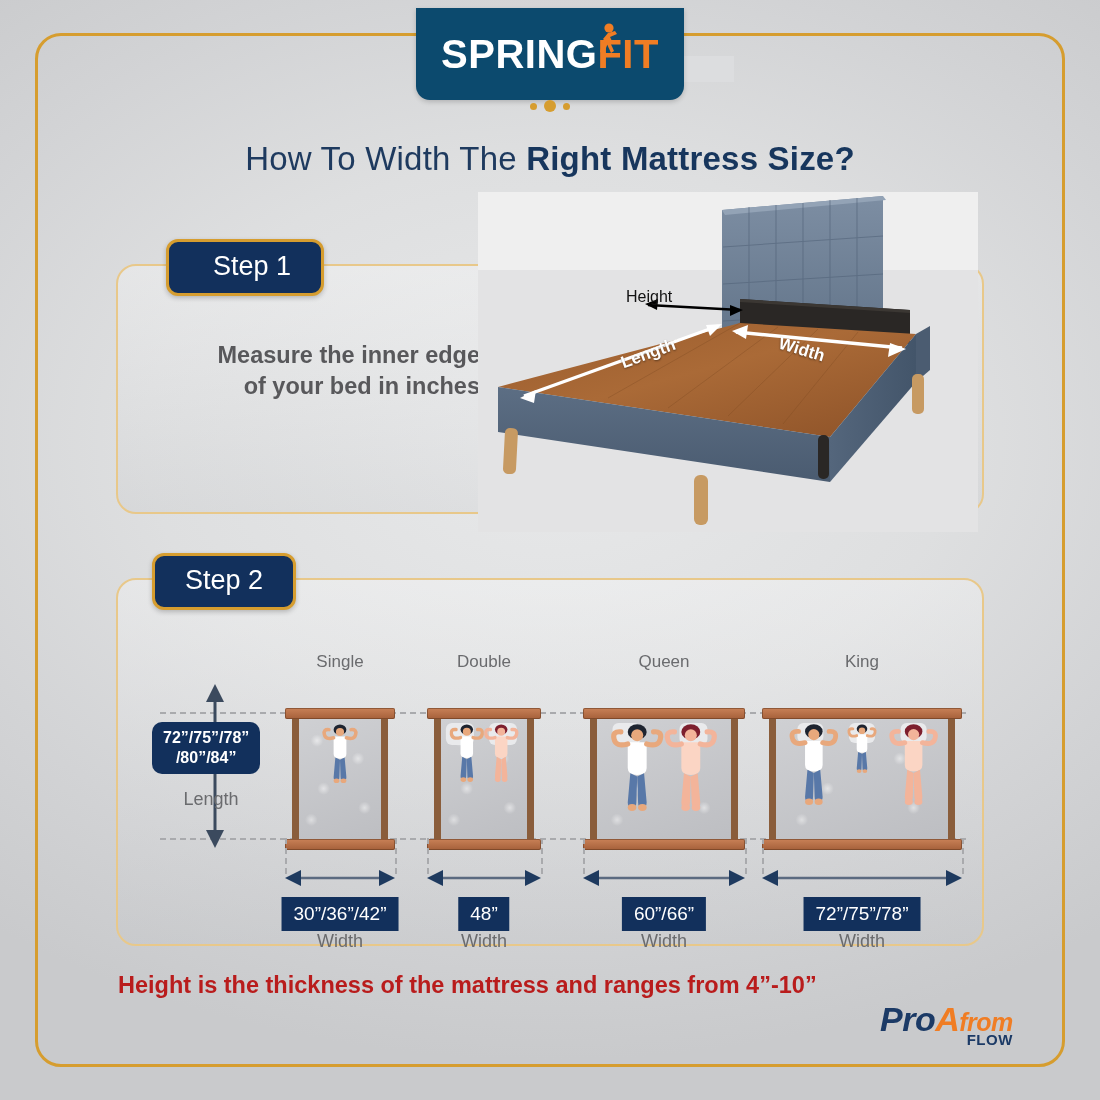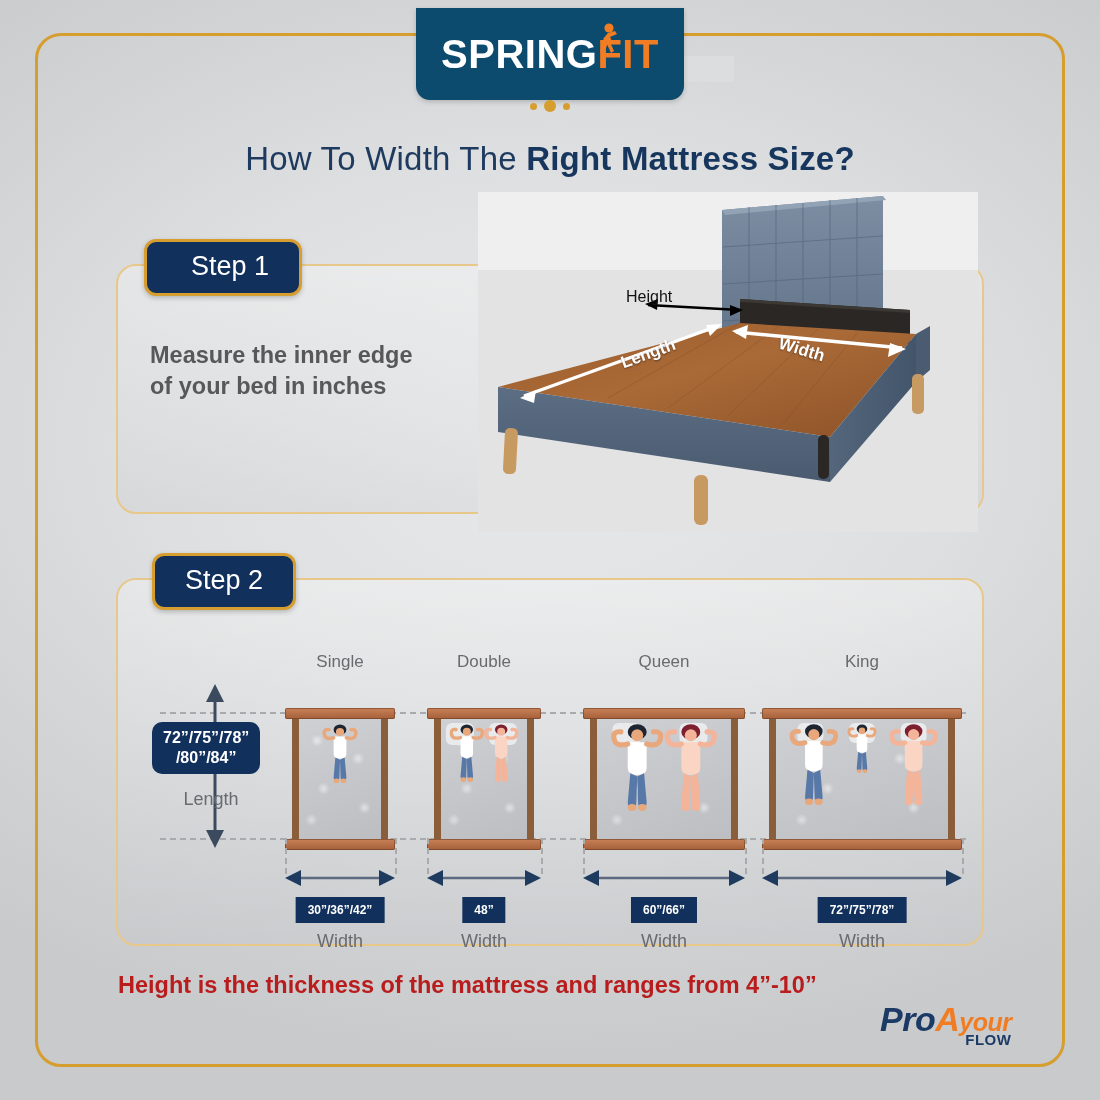--- a/index.html
+++ b/index.html
@@ -84,30 +84,30 @@
     background: #12305c;
     border: 3px solid #d69d2f;
     border-radius: 12px;
     color: #fff;
     font-size: 27px; font-weight: 400;
     padding: 9px 30px 11px;
     box-shadow: 0 2px 5px rgba(0,0,0,.22);
     z-index: 4;
     white-space: nowrap;
   }
-  #badge-step1 { left: 144px; top: 239px; padding-left: 44px; }
+  #badge-step1 { left: 166px; top: 239px; padding-left: 44px; }
   #badge-step2 { left: 152px; top: 553px; }
 
   
   .step1-text {
     position: absolute; left: 150px; top: 340px; width: 330px;
     color: #58585b;
   }
   .step1-text .l1, .step1-text .l2 {
-    font-size: 23.5px; font-weight: 700; line-height: 31px; color: #58585b;
+    font-size: 23.5px; font-weight: 700; line-height: 31px; color: #58585b; text-align: right;
   }
   .step1-text .l3 { font-size: 22px; font-weight: 400; line-height: 31px; color: #6c6d70; }
 
   
   .bed-wrap { position: absolute; left: 478px; top: 192px; width: 500px; height: 340px; }
   .bed-wrap svg { display:block; width: 100%; height: 100%; }
   .bed-label {
     position: absolute; font-weight: 400; color: #111; font-size: 16px;
     white-space: nowrap;
   }
@@ -163,21 +163,21 @@
   .length-cap {
     position: absolute; left: 16px; top: 115px; width: 86px; text-align: center;
     font-size: 18px; color: #6a6b6e;
   }
 
   .dashline { position: absolute; border-top: 2px dashed #a9aaad; height: 0; }
   .dashtick { position: absolute; border-left: 2px dashed #a9aaad; width: 0; }
 
   .width-badge {
     position: absolute; left: 50%; transform: translateX(-50%);
-    background: #12305c; color: #fff; font-size: 12px; font-weight: 700;
+    background: #12305c; color: #fff; font-size: 19px; font-weight: 400;
     padding: 6px 12px; white-space: nowrap;
   }
   .width-cap {
     position: absolute; left: 50%; transform: translateX(-50%);
     font-size: 18px; color: #6a6b6e; white-space: nowrap;
   }
   .warrow { position: absolute; left: 50%; transform: translateX(-50%); }
 
   
   .footer-note {
@@ -543,15 +543,15 @@
     <div class="dashtick" style="left: 311px; top: 260px; height: 36px;"></div>
     <div class="dashtick" style="left: 425px; top: 260px; height: 36px;"></div>
     <div class="dashtick" style="left: 467px; top: 260px; height: 36px;"></div>
     <div class="dashtick" style="left: 629px; top: 260px; height: 36px;"></div>
     <div class="dashtick" style="left: 646px; top: 260px; height: 36px;"></div>
     <div class="dashtick" style="left: 846px; top: 260px; height: 36px;"></div>
   </div>
 
 <div class="footer-note">Height is the thickness of the mattress and ranges from 4”-10”</div>
 <div class="proactiv">
-  <span class="p1">Pro</span><span class="p2">A</span><span class="p3">your</span>
+  <span class="p1">Pro</span><span class="p2">A</span><span class="p3">from</span>
   <span class="p4">FLOW</span>
 </div>
 
 </body></html>

